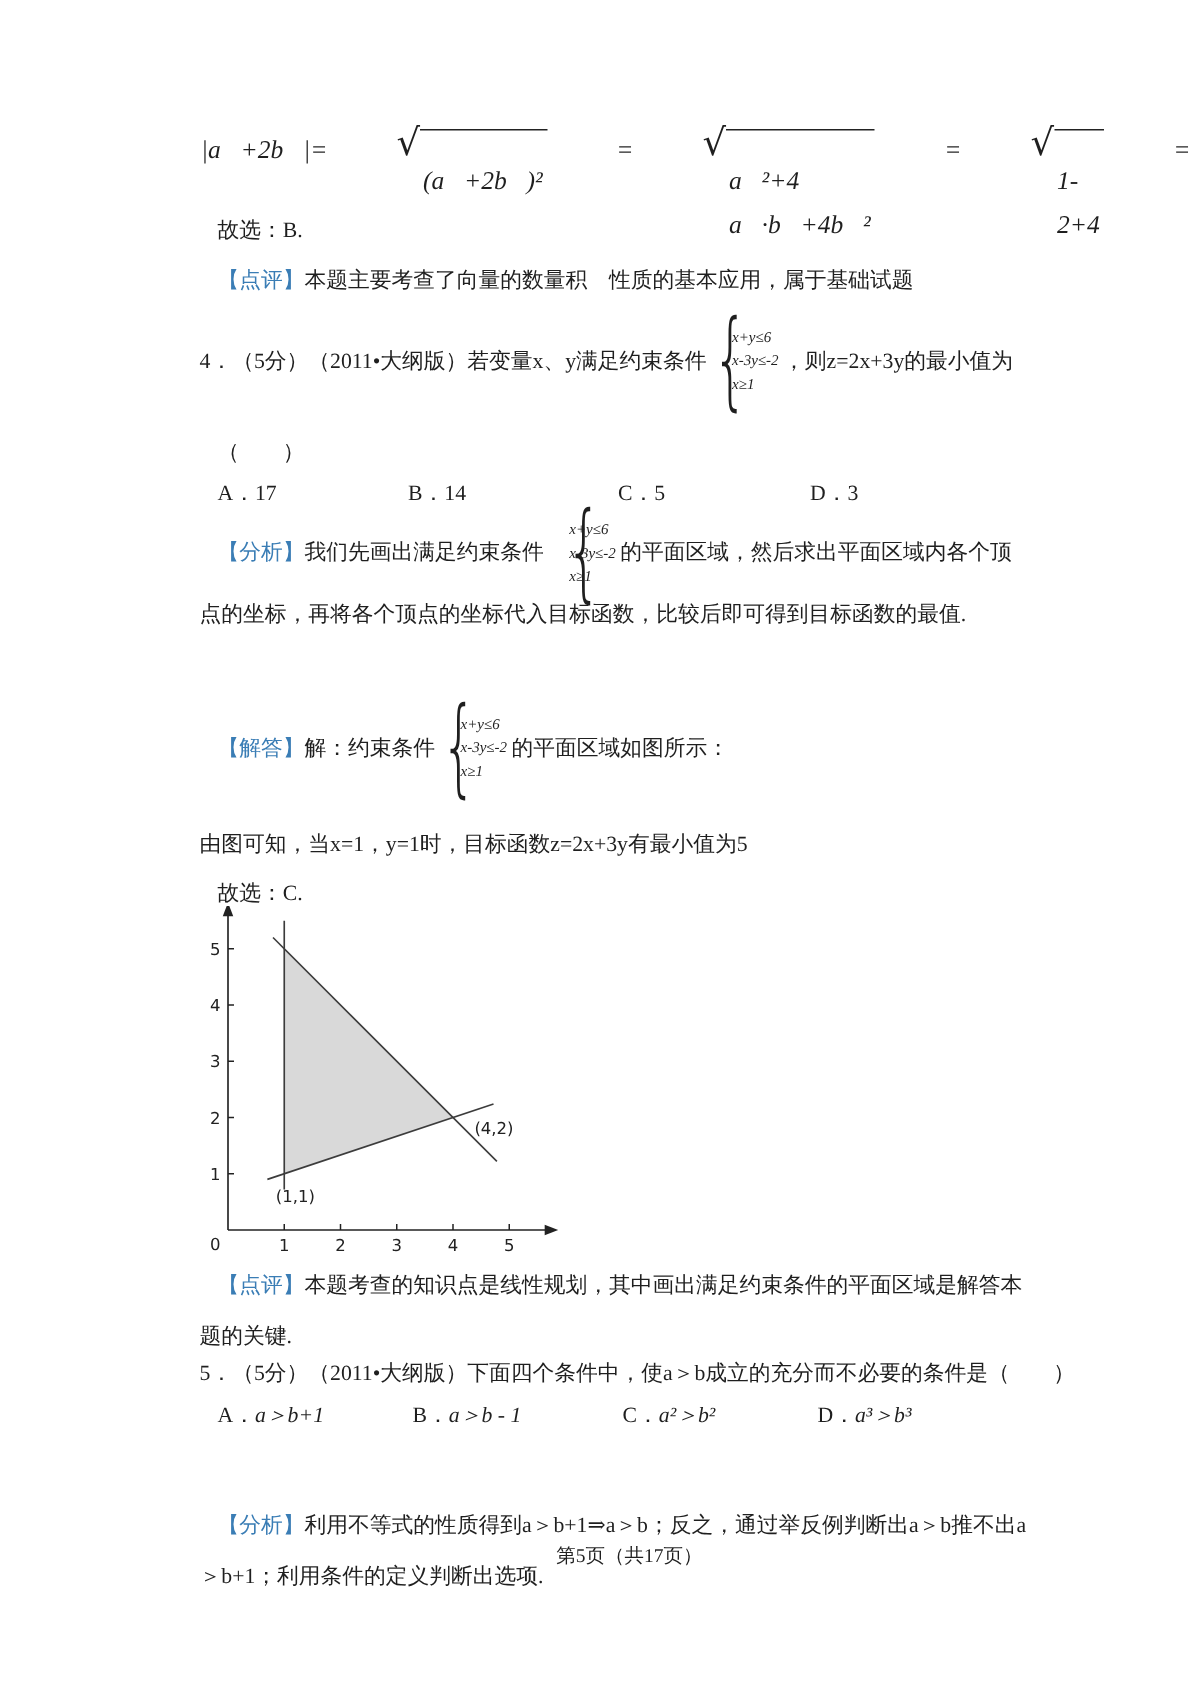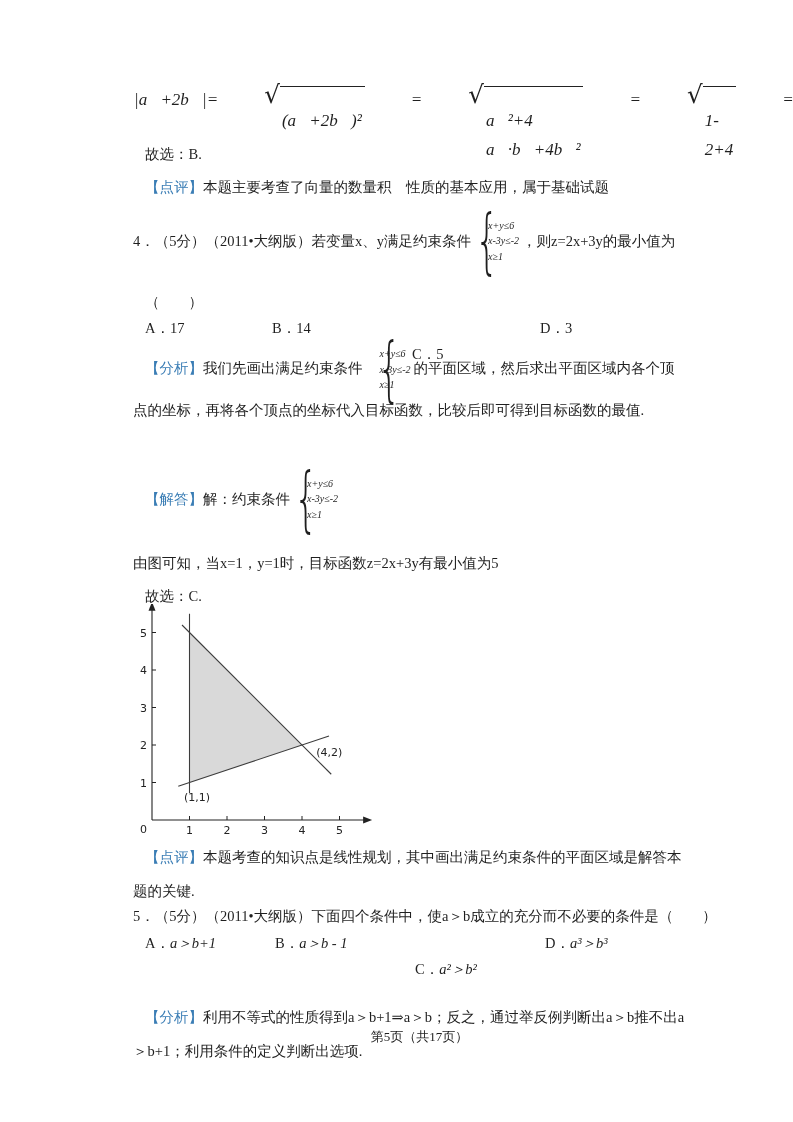--- a/index.html
+++ b/index.html
@@ -31,21 +31,21 @@
   .brace { font-family:"DejaVu Sans",sans-serif; font-weight:200; font-size:44px; line-height:1;
            transform:scale(0.85,1.62); transform-origin:center; width:14px; display:inline-block; }
   .sys-lines { display:inline-flex; flex-direction:column; line-height:1.55; font-size:10px;
                font-style:italic; text-indent:0; }
 
   .stemflex { display:flex; align-items:center; white-space:nowrap; }
 
   
   .options { position:absolute; left:133px; width:600px; height:24px; }
   .opt { position:absolute; top:0; white-space:nowrap; }
-  .opt-0 { left:12px; } .opt-1 { left:139px; } .opt-2 { left:279px;margin-top:26px; } .opt-3 { left:407px; }
+  .opt-0 { left:12px; } .opt-1 { left:139px; } .opt-2 { left:279px; } .opt-3 { left:407px; }
   .opts5 .opt-0 { left:12px; } .opts5 .opt-1 { left:142px; } .opts5 .opt-2 { left:282px; } .opts5 .opt-3 { left:412px; }
 
   
   .chart { position:absolute; }
   svg text { font-family:"DejaVu Sans",sans-serif; }
 
   .footer { position:absolute; left:0; width:793px; text-align:center; font-size:13px;margin-left:23px; }
 </style>
 </head>
 <body>
@@ -114,20 +114,21 @@
     <span class="label">【解答】</span>
     <span>解：约束条件</span>
     <span class="system">
       <span class="brace">{</span>
       <span class="sys-lines">
         <span>x+y≤6</span>
         <span>x-3y≤-2</span>
         <span>x≥1</span>
       </span>
     </span>
+    <span>的平面区域如图所示：</span>
   </div>
 
   <p class="block" style="top:551px;"><span>由图可知，当x=1，y=1时，目标函数z=2x+3y有最小值为5</span></p>
 
   <p class="block indent" style="top:584px;"><span>故选：C.</span></p>
 
   <div class="chart" style="top:604px; left:134px;">
     <svg width="250" height="242" viewBox="0 0 250 242">
         <polygon points="55.5,178.5 55.5,28.5 168,141" fill="#d9d9d9"></polygon>
         <line x1="55.5" y1="189" x2="55.5" y2="9.75" stroke="#3c3c3c" stroke-width="1.1"></line>

